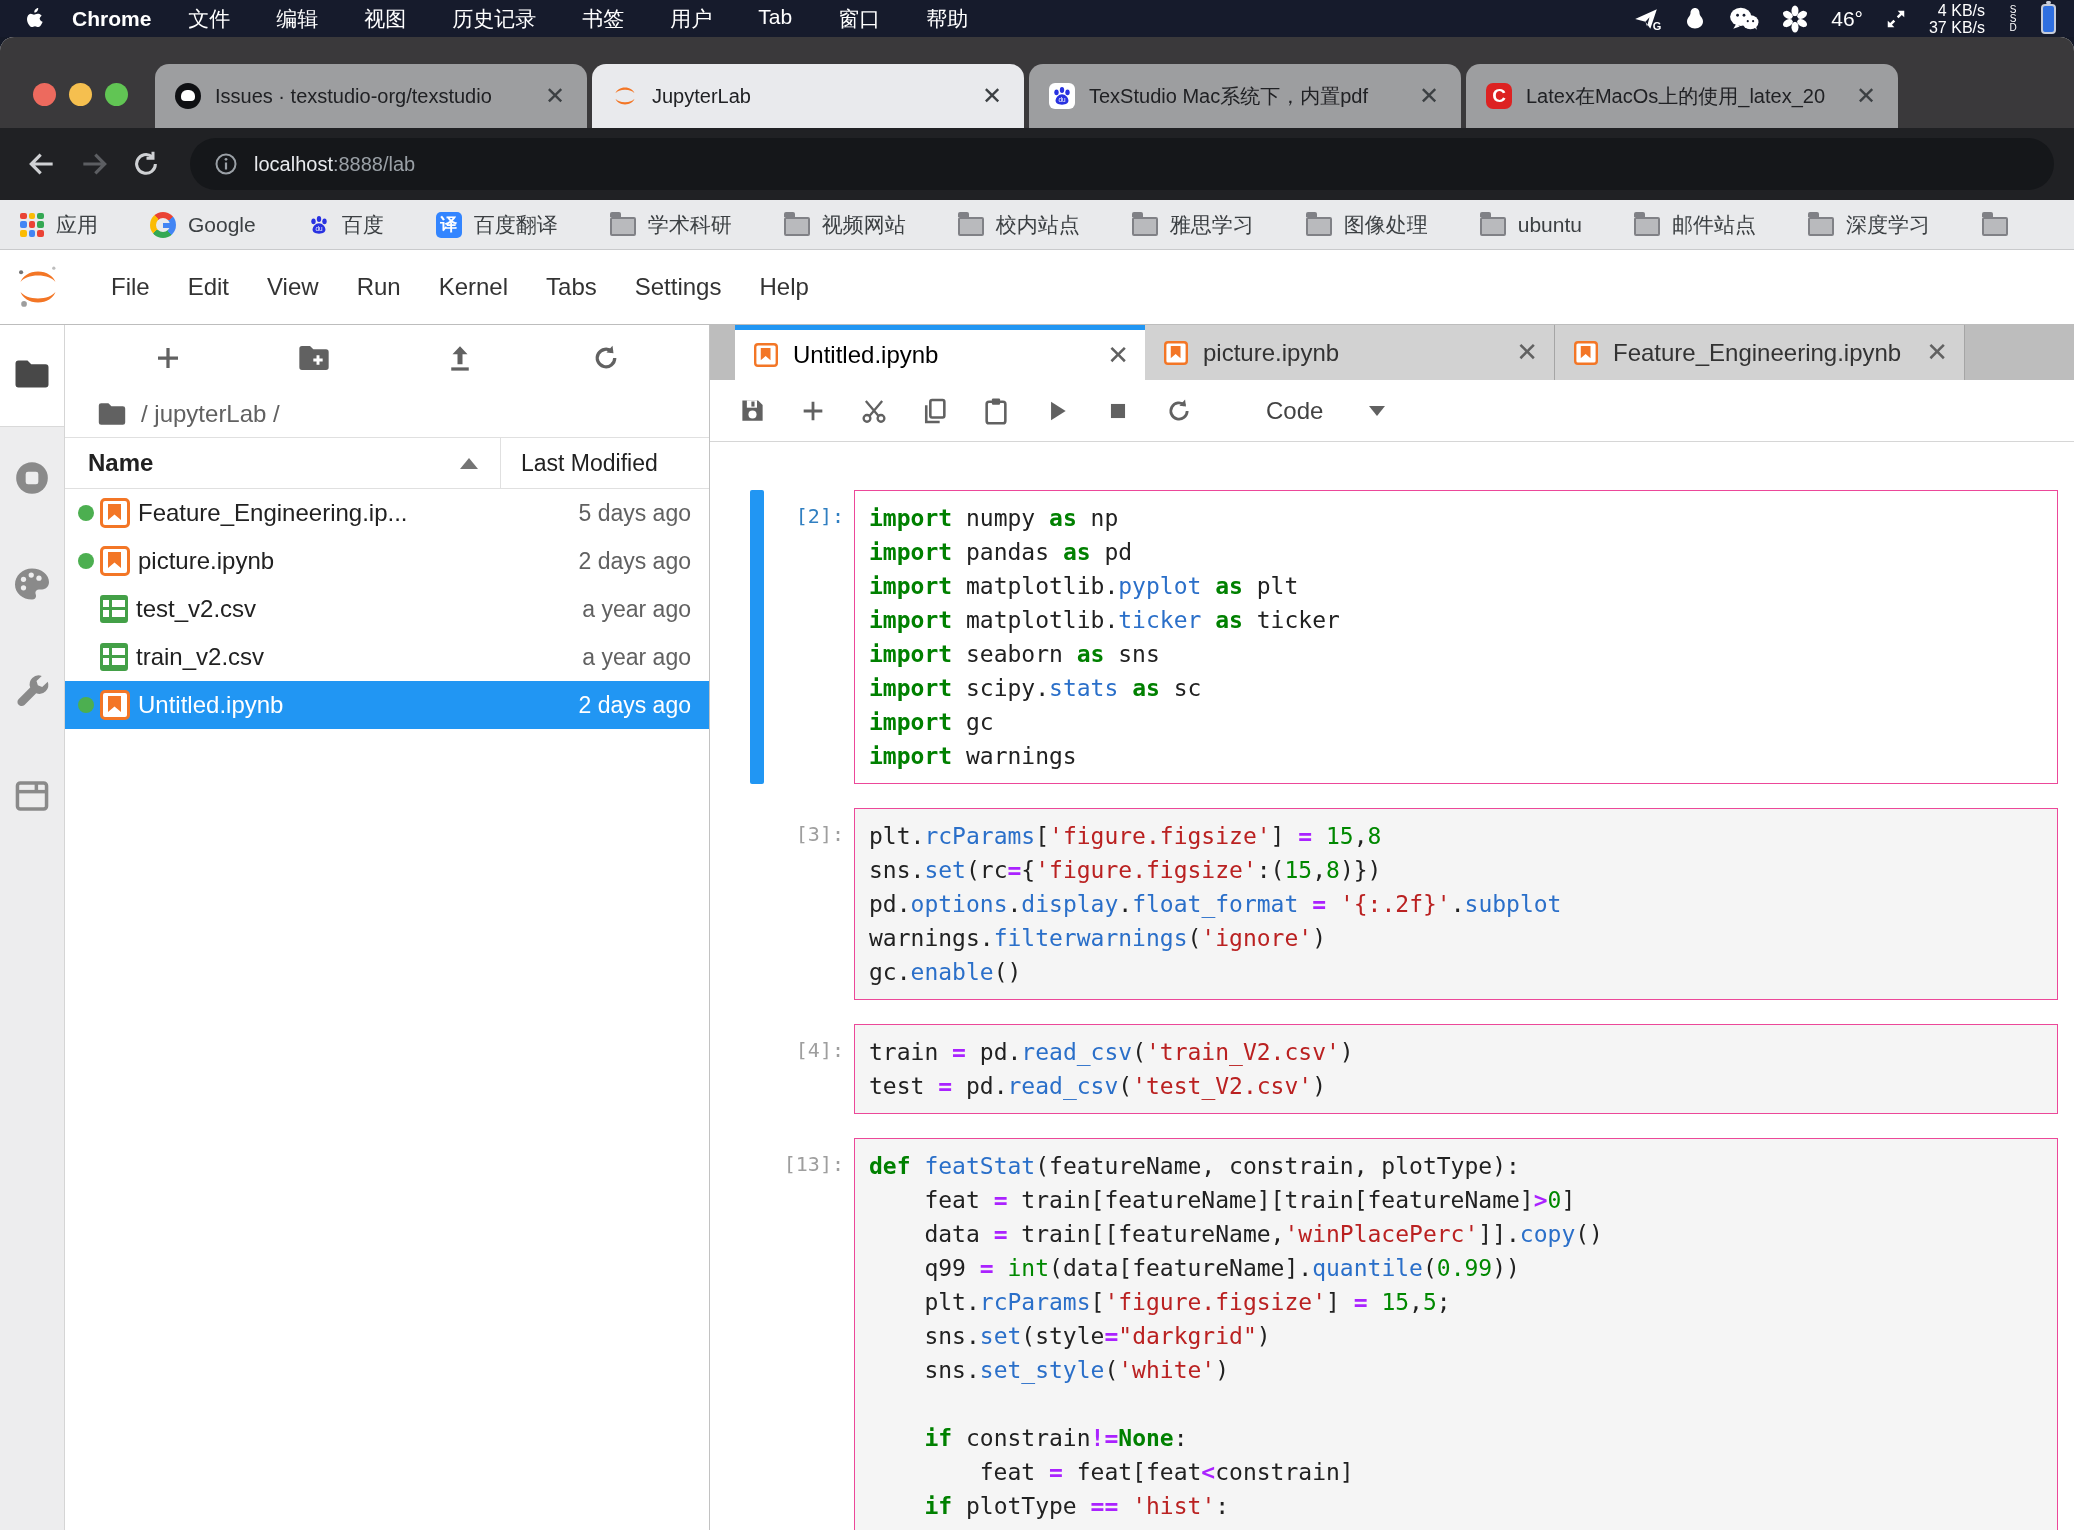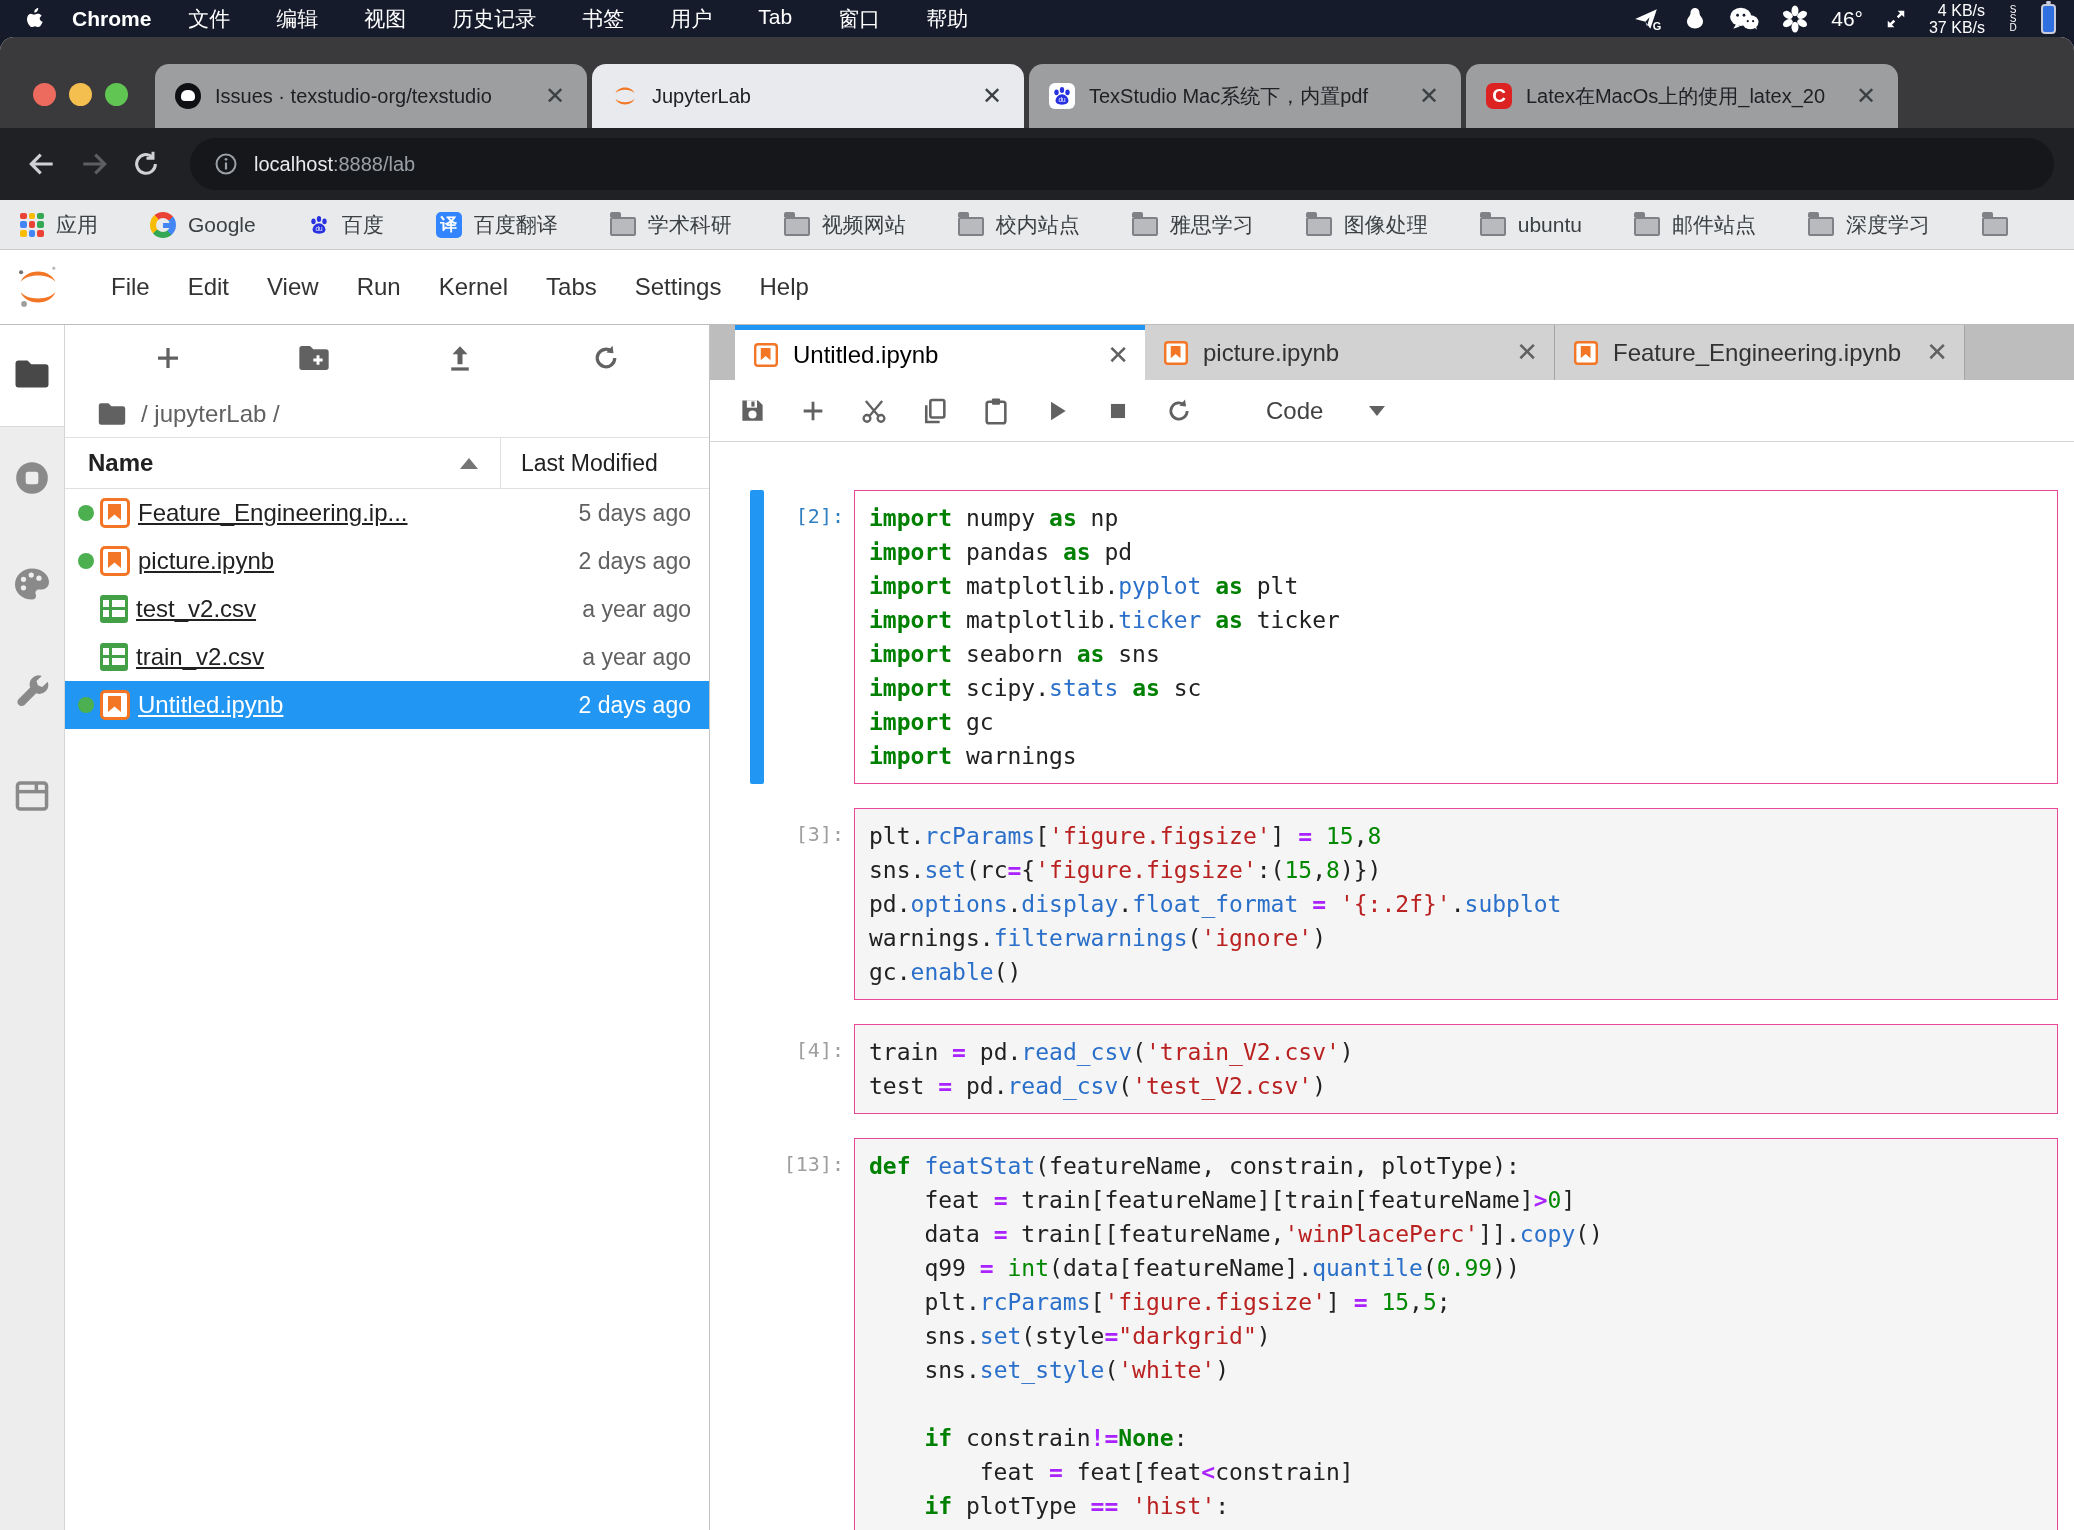--- a/index.html
+++ b/index.html
@@ -76,21 +76,21 @@
   .fb-breadcrumb { height:46px; display:flex; align-items:center; padding-left:32px; gap:14px; font-size:24px; color:#616161; }
   .fb-header { height:52px; border-top:1px solid #e0e0e0; border-bottom:1px solid #e0e0e0; display:flex; align-items:center; font-size:24px; color:#212121; }
   .fb-header .col-name { width:435px; padding-left:23px; font-weight:bold; display:flex; align-items:center; }
   .fb-header .sort-caret { margin-left:auto; margin-right:22px; width:0; height:0;
     border-left:9px solid transparent; border-right:9px solid transparent; border-bottom:11px solid #757575; }
   .fb-header .col-div { width:1px; height:52px; background:#e0e0e0; }
   .fb-header .col-mod { flex:1; padding-left:20px; font-size:23px; color:#212121; }
   .fb-row { height:48px; display:flex; align-items:center; padding:0 18px 0 13px; font-size:24px; color:#212121; }
   .fb-row .dot { width:16px; height:16px; border-radius:50%; background:#4caf50; margin-right:6px; flex:none; }
   .fb-row .dot.hidden { visibility:hidden; }
-  .fb-row .fname { margin-left:8px; white-space:nowrap; overflow:hidden; flex:1;text-decoration:underline; }
+  .fb-row .fname { margin-left:8px; white-space:nowrap; overflow:hidden; flex:1; }
   .fb-row .fdate { font-size:23px; color:#616161; }
   .fb-row.selected { background:#2196f3; }
   .fb-row.selected .fname, .fb-row.selected .fdate { color:#fff; }
   .nb-icon { width:30px; height:30px; border:3px solid #f37626; border-radius:5px; background:#fff; position:relative; flex:none; }
   .nb-icon::after { content:""; position:absolute; left:5px; top:3px; width:13px; height:16px; background:#f37626;
     clip-path:polygon(0 0,100% 0,100% 100%,50% 65%,0 100%); }
   .csv-icon { width:28px; height:28px; border:3px solid #43a047; border-radius:3px; background:
     linear-gradient(#43a047 0 3px,transparent 3px) 0 9px/100% 10px repeat-y,
     linear-gradient(90deg,transparent 0 6px,#43a047 6px 9px,transparent 9px) no-repeat,#fff; flex:none; }
 

